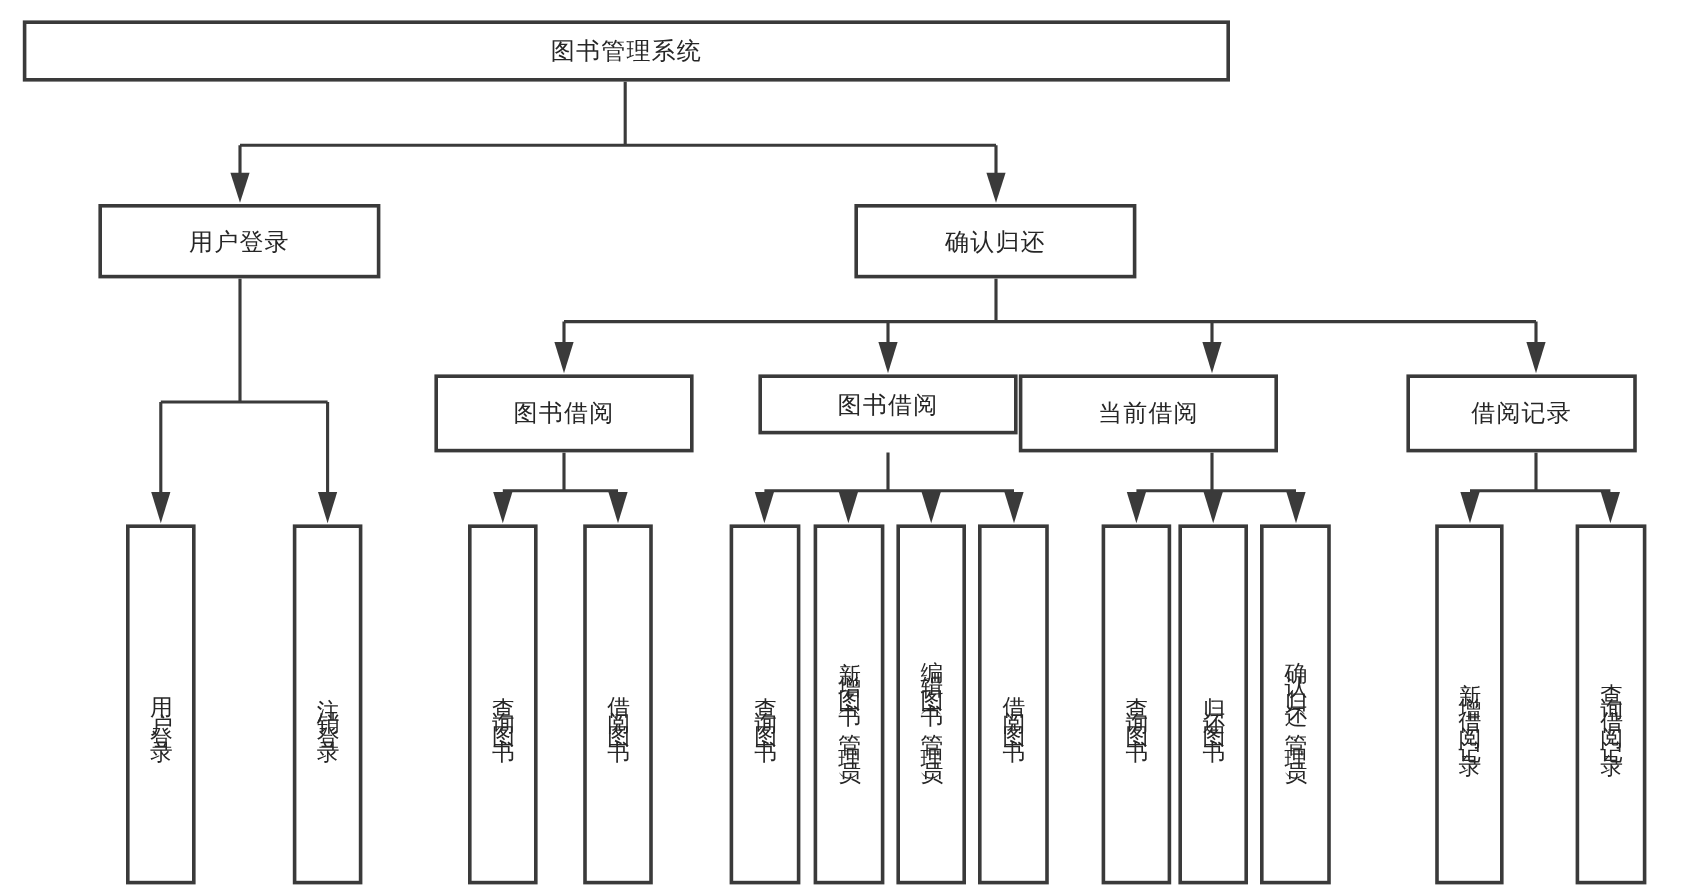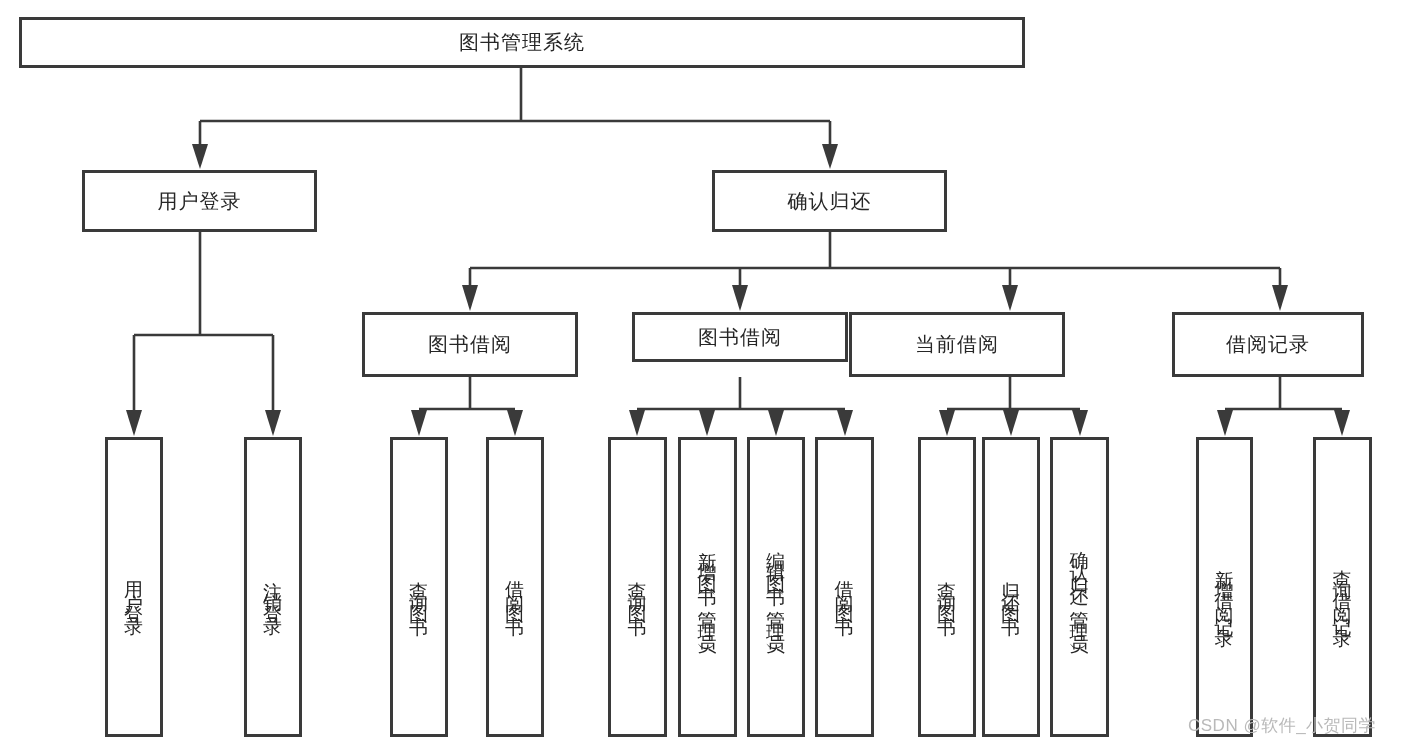--- a/index.html
+++ b/index.html
@@ -117,14 +117,13 @@
   <div class="node v" style="left:747px;top:437px;width:58px;height:300px">编辑图书（管理员）</div>
   <div class="node v" style="left:815px;top:437px;width:59px;height:300px">借阅图书</div>
 
   <div class="node v" style="left:918px;top:437px;width:58px;height:300px">查询图书</div>
   <div class="node v" style="left:982px;top:437px;width:58px;height:300px">归还图书</div>
   <div class="node v" style="left:1050px;top:437px;width:59px;height:300px">确认归还（管理员）</div>
 
   <div class="node v" style="left:1196px;top:437px;width:57px;height:300px">新增借阅记录</div>
   <div class="node v" style="left:1313px;top:437px;width:59px;height:300px">查询借阅记录</div>
 
-  <div id="watermark">CSDN @软件_小贺同学</div>
 </div>
 
 </body></html>

